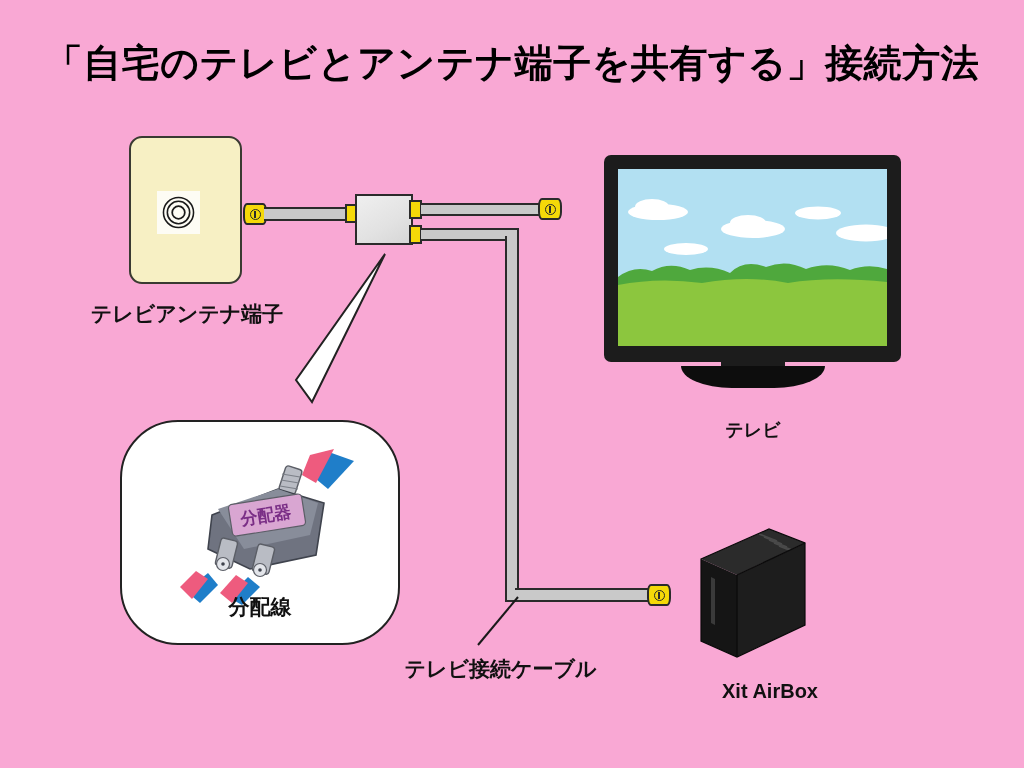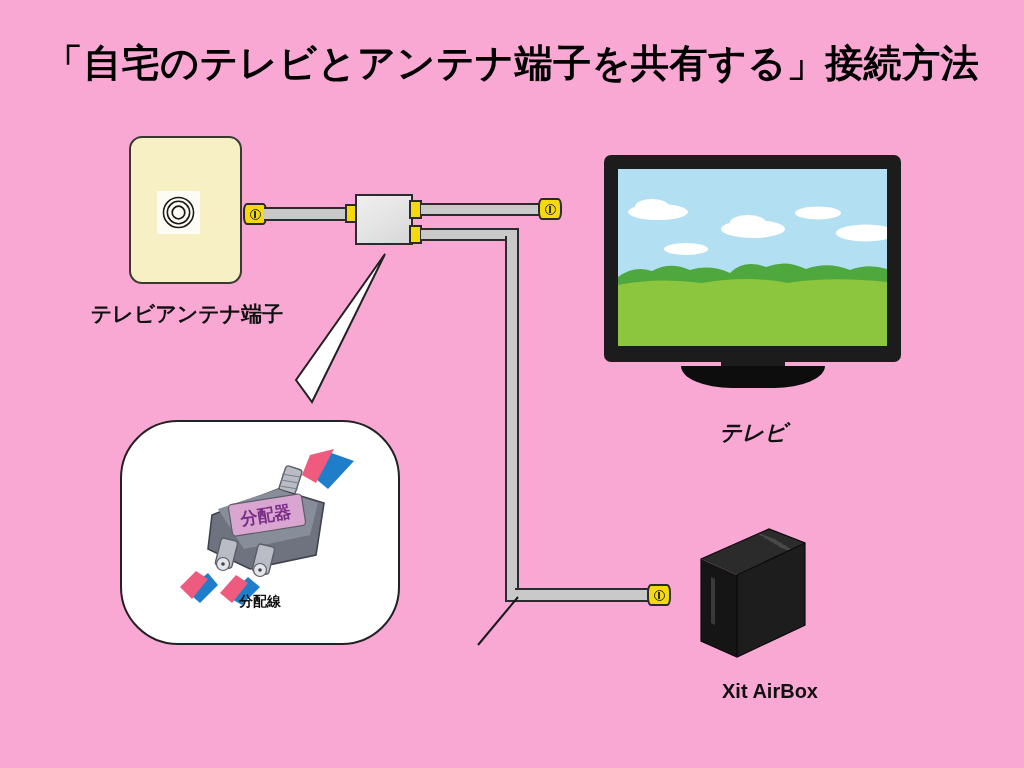--- a/index.html
+++ b/index.html
@@ -267,20 +267,21 @@
   <div class="cable-v" style="left:505px; top:236px; width:14px; height:359px;"></div>
   <div class="cable-corner" style="left:505px; top:588px; width:14px; height:14px; border-left:2px solid #2b2b2b; border-bottom:2px solid #2b2b2b;"></div>
   <div class="cable" style="left:515px; top:588px; width:136px; height:14px;"></div>
   <div class="plug" style="left:647px; top:584px;">
     <span class="pin"></span>
   </div>
 
   <svg style="position:absolute; left:470px; top:595px; width:60px; height:55px;">
     <line x1="48" y1="2" x2="8" y2="50" stroke="#1a1a1a" stroke-width="2"></line>
   </svg>
+  <div class="label" style="left:378px; top:655px; width:245px; font-size:21px;">テレビ接続ケーブル</div>
 
   <svg id="callout-pointer" viewBox="0 0 110 185">
     <path d="M 95 4 L 6 130 L 22 152 Z" fill="#ffffff" stroke="#222222" stroke-width="2"></path>
   </svg>
 
   <div id="callout"></div>
 
   <svg id="splitter-art" viewBox="0 0 190 160">
 
     <g>
@@ -316,21 +317,21 @@
     <g>
       <path d="M30 128 L8 146 L22 158 L40 140 Z" fill="#1f7ec9"></path>
       <path d="M18 126 L2 142 L14 154 L30 134 Z" fill="#ee5b7e"></path>
     </g>
     <g>
       <path d="M70 132 L50 152 L64 160 L82 142 Z" fill="#1f7ec9"></path>
       <path d="M58 130 L42 148 L54 158 L70 138 Z" fill="#ee5b7e"></path>
     </g>
   </svg>
 
-  <div class="label" style="left:175px; top:593px; width:170px; font-size:14px;">分配線</div>
+  <div class="label" style="left:175px; top:593px; width:170px; font-size:21px;">分配線</div>
 
   <div id="tv">
     <div id="tv-bezel"></div>
     <div id="tv-screen">
       <svg viewBox="0 0 269 177" preserveAspectRatio="none" style="display:block;width:100%;height:100%">
         <rect x="0" y="0" width="269" height="177" fill="#b2e0f2"></rect>
 
         <g fill="#ffffff">
           <ellipse cx="40" cy="43" rx="30" ry="8"></ellipse>
           <ellipse cx="34" cy="38" rx="17" ry="8"></ellipse>
@@ -343,21 +344,21 @@
 
         <path d="M0 108 Q16 96 34 102 Q52 92 72 101 Q92 95 112 104 Q126 90 148 98
                  Q168 90 188 100 Q210 92 232 101 Q250 94 269 100 L269 177 L0 177 Z" fill="#4fa83d"></path>
 
         <path d="M0 116 Q40 108 84 114 Q130 106 170 114 Q212 107 269 113 L269 177 L0 177 Z" fill="#8cc63e"></path>
       </svg>
     </div>
   </div>
   <div id="tv-stand-neck" style="left:721px; top:358px; margin-left:0;"></div>
   <div id="tv-stand-base" style="left:681px; top:366px; margin-left:0;"></div>
-  <div class="label" style="left:678px; top:418px; width:150px; font-size:22px;font-style:italic;">テレビ</div>
+  <div class="label" style="left:678px; top:418px; width:150px; font-size:18px;">テレビ</div>
 
   <svg id="airbox" viewBox="0 0 112 138">
 
     <path d="M4 34 L72 4 L108 18 L40 50 Z" fill="#2b2b2b"></path>
 
     <g stroke="#4a4a4a" stroke-width="1.6">
       <line x1="62" y1="9" x2="80" y2="16"></line>
       <line x1="67" y1="12" x2="85" y2="19"></line>
       <line x1="72" y1="15" x2="90" y2="22"></line>
       <line x1="77" y1="18" x2="95" y2="25"></line>

